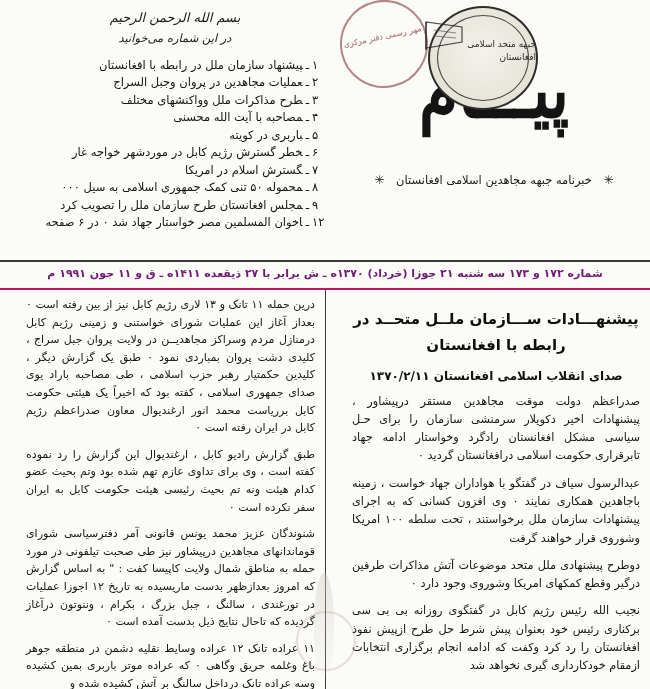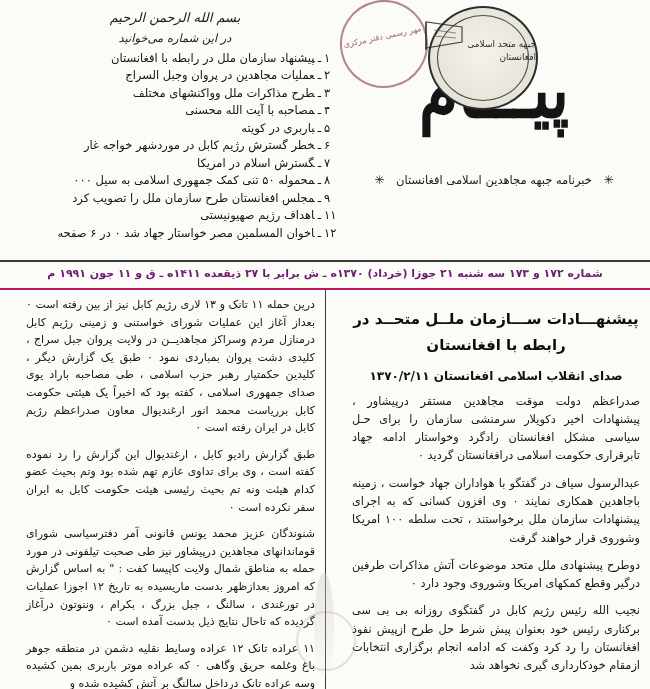--- a/index.html
+++ b/index.html
@@ -128,21 +128,21 @@
   }
   .basmala {
     font-family: "DejaVu Serif", serif;
     font-size: 13px;
     text-align: center;
     margin: 4px 0 6px 0;
     letter-spacing: 1px;
     font-style: italic;
   }
   .list-block ol {
-    margin: 0;
+    margin: 12px;
     padding: 0;
     list-style: none;
   }
   .list-block li {
     font-size: 11.5px;
     line-height: 1.52;
     white-space: nowrap;
     color: #141414;
   }
   .list-num {
@@ -270,21 +270,20 @@
       <ol>
         <li><span class="list-num">۱</span><span class="dash">ـ</span><span>پیشنهاد سازمان ملل در رابطه با افغانستان</span></li>
         <li><span class="list-num">۲</span><span class="dash">ـ</span><span>عملیات مجاهدین در پروان وجبل السراج</span></li>
         <li><span class="list-num">۳</span><span class="dash">ـ</span><span>طرح مذاکرات ملل وواکنشهای مختلف</span></li>
         <li><span class="list-num">۴</span><span class="dash">ـ</span><span>مصاحبه با آیت الله محسنی</span></li>
         <li><span class="list-num">۵</span><span class="dash">ـ</span><span>باربری در کویته</span></li>
         <li><span class="list-num">۶</span><span class="dash">ـ</span><span>خطر گسترش رژیم کابل در موردشهر خواجه غار</span></li>
         <li><span class="list-num">۷</span><span class="dash">ـ</span><span>گسترش اسلام در امریکا</span></li>
         <li><span class="list-num">۸</span><span class="dash">ـ</span><span>محموله ۵۰ تنی کمک جمهوری اسلامی به سیل ۰۰۰</span></li>
         <li><span class="list-num">۹</span><span class="dash">ـ</span><span>مجلس افغانستان طرح سازمان ملل را تصویب کرد</span></li>
-        <li><span class="list-num">۱۱</span><span class="dash">ـ</span><span>اهداف رژیم صهیونیستی</span></li>
         <li><span class="list-num">۱۲</span><span class="dash">ـ</span><span>اخوان المسلمین مصر خواستار جهاد شد ۰ در ۶ صفحه</span></li>
       </ol>
     </div>
   </div>
 
   <div class="issue-bar">شماره ۱۷۲ و ۱۷۳  سه شنبه ۲۱ جوزا (خرداد) ۱۳۷۰ه ـ ش برابر با ۲۷ ذیقعده ۱۴۱۱ه ـ ق و ۱۱ جون ۱۹۹۱ م</div>
 
   <div class="body">
 
     <div class="col right">

